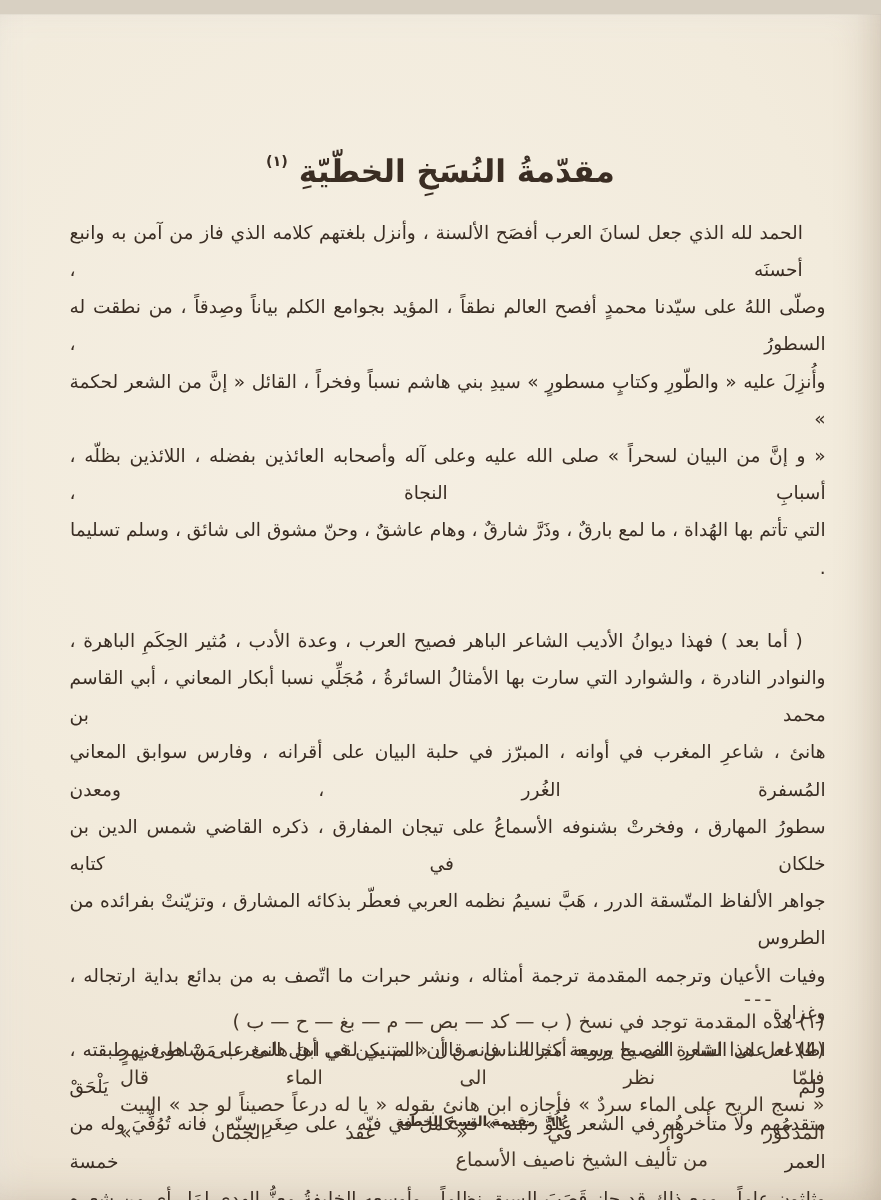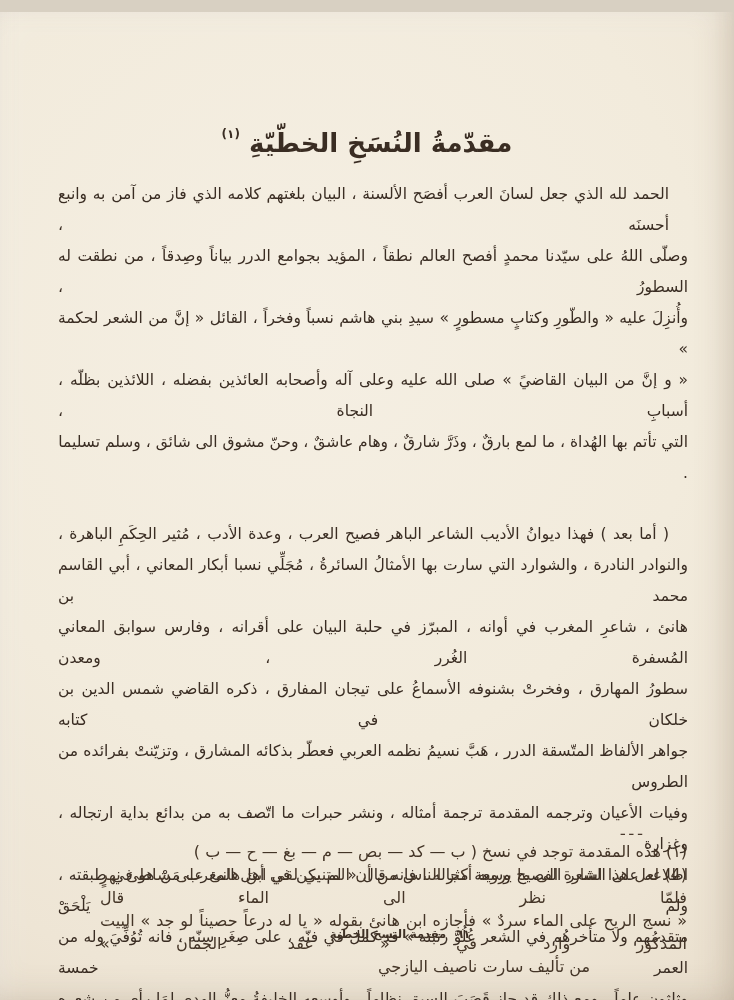--- a/index.html
+++ b/index.html
@@ -64,24 +64,24 @@
 
 <div class="scan">
 
   <div class="title-row">
     <span>مقدّمةُ النُسَخِ الخطّيّةِ</span>
     <span class="title-note">(١)</span>
   </div>
 
   <div class="body-text">
     <div class="para">
-      <div class="line indent">الحمد لله الذي جعل لسانَ العرب أفصَح الألسنة ، البيان بلغتهم كلامه الذي فاز من آمن به وانبع أحسنَه ،</div>
-      <div class="line">وصلّى اللهُ على سيّدنا محمدٍ أفصح العالم نطقاً ، المؤيد بجوامع الدرر بياناً وصِدقاً ، من نطقت له السطورُ ،</div>
+      <div class="line indent">الحمد لله الذي جعل لسانَ العرب أفصَح الألسنة ، وأنزل بلغتهم كلامه الذي فاز من آمن به وانبع أحسنَه ،</div>
+      <div class="line">وصلّى اللهُ على سيّدنا محمدٍ أفصح العالم نطقاً ، المؤيد بجوامع الكلم بياناً وصِدقاً ، من نطقت له السطورُ ،</div>
       <div class="line">وأُنزِلَ عليه « والطّورِ وكتابٍ مسطورٍ » سيدِ بني هاشم نسباً وفخراً ، القائل « إنَّ من الشعر لحكمة »</div>
-      <div class="line">« و إنَّ من البيان القاضيً » صلى الله عليه وعلى آله وأصحابه العائذين بفضله ، اللائذين بظلّه ، أسبابِ النجاة ،</div>
+      <div class="line">« و إنَّ من البيان لسحراً » صلى الله عليه وعلى آله وأصحابه العائذين بفضله ، اللائذين بظلّه ، أسبابِ النجاة ،</div>
       <div class="line endline">التي تأتم بها الهُداة ، ما لمع بارقٌ ، وذَرَّ شارقٌ ، وهام عاشقٌ ، وحنّ مشوق الى شائق ، وسلم تسليما .</div>
     </div>
     <div class="para">
       <div class="line indent">( أما بعد ) فهذا ديوانُ الأديب الشاعر الباهر فصيح العرب ، وعدة الأدب ، مُثير الحِكَمِ الباهرة ،</div>
       <div class="line">والنوادر النادرة ، والشوارد التي سارت بها الأمثالُ السائرةُ ، مُجَلِّي نسبا أبكار المعاني ، أبي القاسم محمد بن</div>
       <div class="line">هانئ ، شاعرِ المغرب في أوانه ، المبرّز في حلبة البيان على أقرانه ، وفارس سوابق المعاني المُسفرة الغُرر ، ومعدن</div>
       <div class="line">سطورُ المهارق ، وفخرتْ بشنوفه الأسماعُ على تيجان المفارق ، ذكره القاضي شمس الدين بن خلكان في كتابه</div>
       <div class="line">جواهر الألفاظ المتّسقة الدرر ، هَبَّ نسيمُ نظمه العربي فعطّر بذكائه المشارق ، وتزيّنتْ بفرائده من الطروس</div>
       <div class="line">وفيات الأعيان وترجمه المقدمة ترجمة أمثاله ، ونشر حبرات ما اتّصف به من بدائع بداية ارتجاله ، وغزارة</div>
       <div class="line">اطلاعه على الشعر الفصيح وسعة مجاله ، فانه قال « لم يكن في أهل المغرب مَنْ هو في طبقته ، ولم يَلْحَقْ</div>
@@ -90,21 +90,21 @@
 
     </div>
   </div>
 
   <div class="fn-sep">ـ ـ ـ</div>
 
   <div class="footnotes">
     <div class="fn-line endline">(١) هذه المقدمة توجد في نسخ ( ب — كد — بص — م — بغ — ح — ب )</div>
     <div class="fn-line">(4) لعل هذا اشارة الى ما يرويه أكثر الناس من أن المتنبي لقي ابنَ هانئ على شاطئ نهرٍ فلمّا نظر الى الماء قال</div>
     <div class="fn-line">« نسج الريح على الماء سردٌ » فأجازه ابن هانئ بقوله « يا له درعاً حصيناً لو جد » البيت المذكور وارد في « عقد الجمان »</div>
-    <div class="fn-line endline sig">من تأليف سارت ناصيف اليازجي</div>
+    <div class="fn-line endline sig">من تأليف الشيخ ناصيف الأسماع</div>
   </div>
 
   <div class="footer">
     <div class="footer-inner">
       <span>٦١</span>
       <span>مقدمة النسخ الخطية</span>
     </div>
   </div>
 
 </div>

